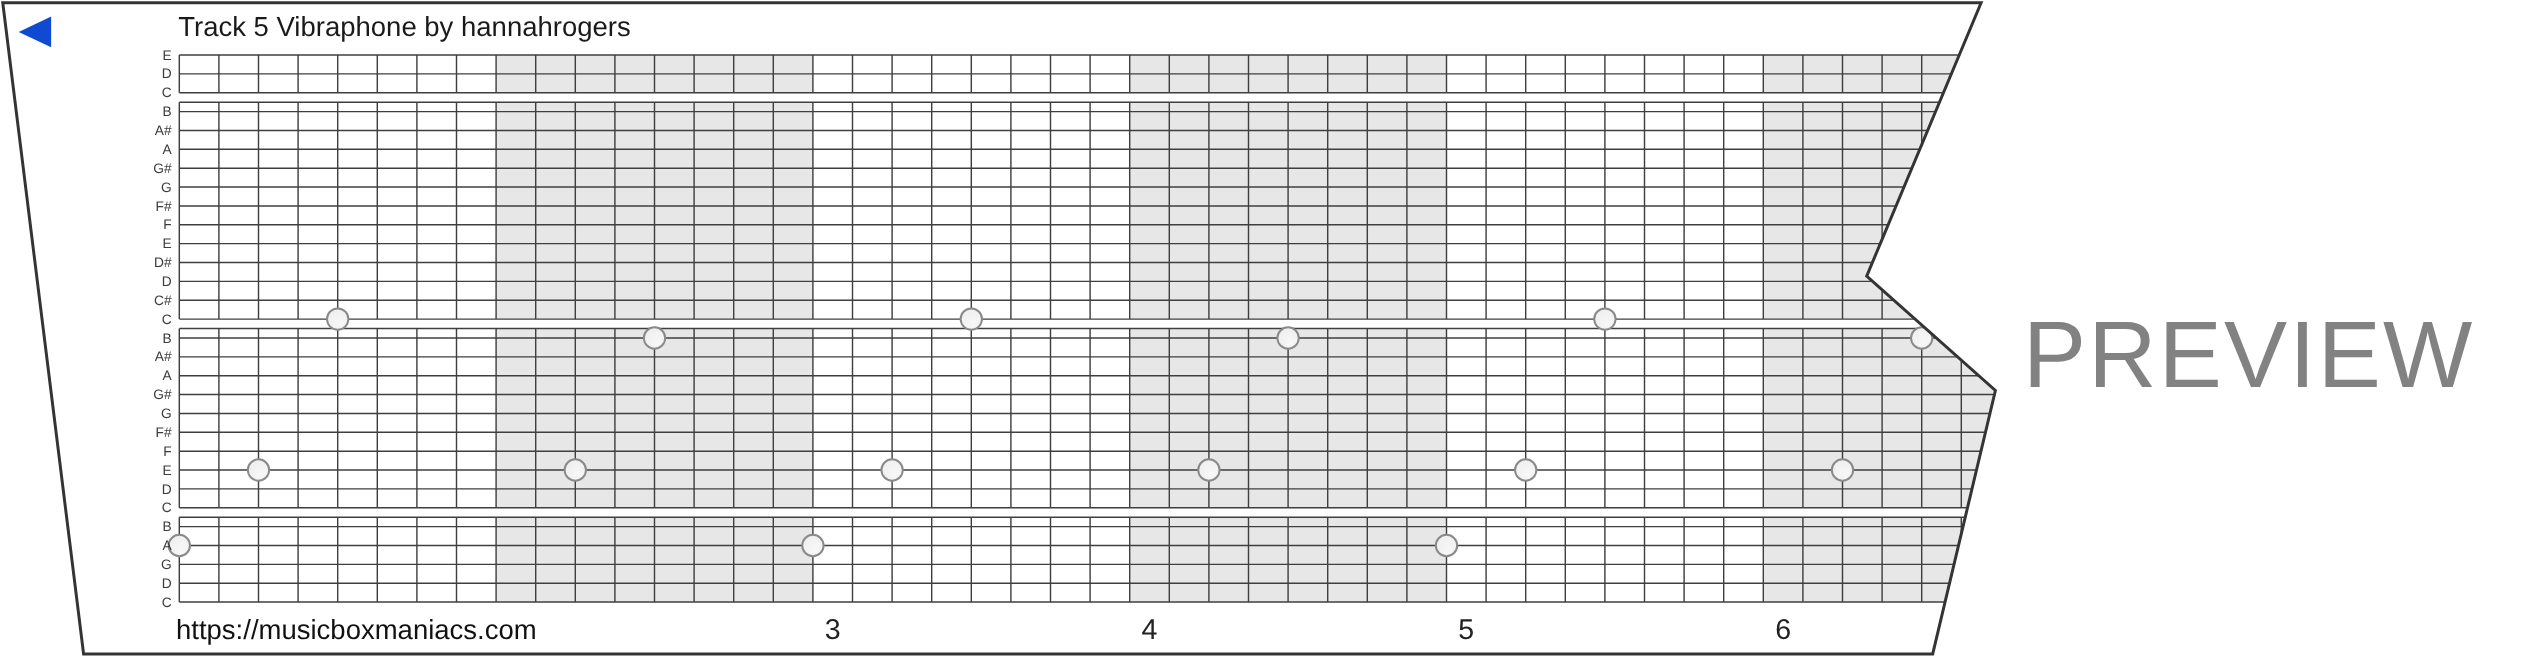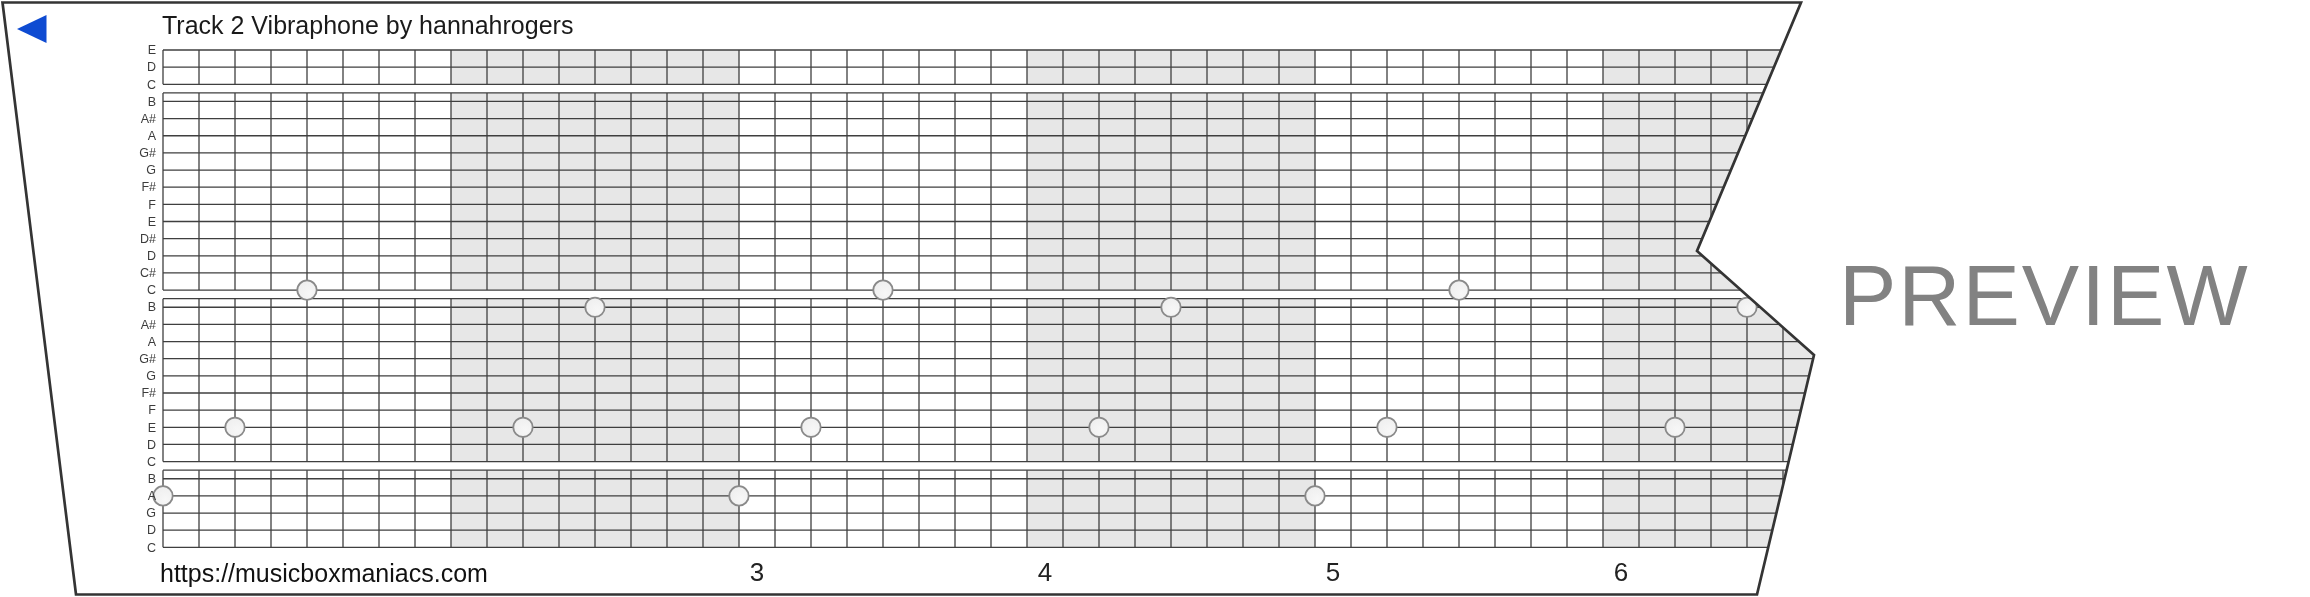--- a/index.html
+++ b/index.html
@@ -321,16 +321,16 @@
       </g>
       <g font-size="26" fill="#222222" text-anchor="middle">
         <text x="757" y="581">3</text>
         <text x="1045" y="581">4</text>
         <text x="1333" y="581">5</text>
         <text x="1621" y="581">6</text>
       </g>
       <polygon points="2.5,2.5 1801,2.5 1697,251 1814,355 1757,594.5 76,594.5" fill="none" stroke="#343434" stroke-width="2.7" stroke-linejoin="miter"></polygon>
       <polygon points="46.5,15 46.5,43 17,29" fill="#0e4bd2"></polygon>
     </svg>
-  <div class="txt title">Track 2 Vibraphone by hannahrogers</div>
+  <div class="txt title">Track 5 Vibraphone by hannahrogers</div>
   <div class="txt url">https://musicboxmaniacs.com</div>
-  <div class="txt preview" style="color: rgb(130, 130, 130);">PREVIEW</div>
+  <div class="txt preview" style="color: rgb(130, 130, 130); margin-top: 28px;">PREVIEW</div>
 </div>
 
 </body></html>

